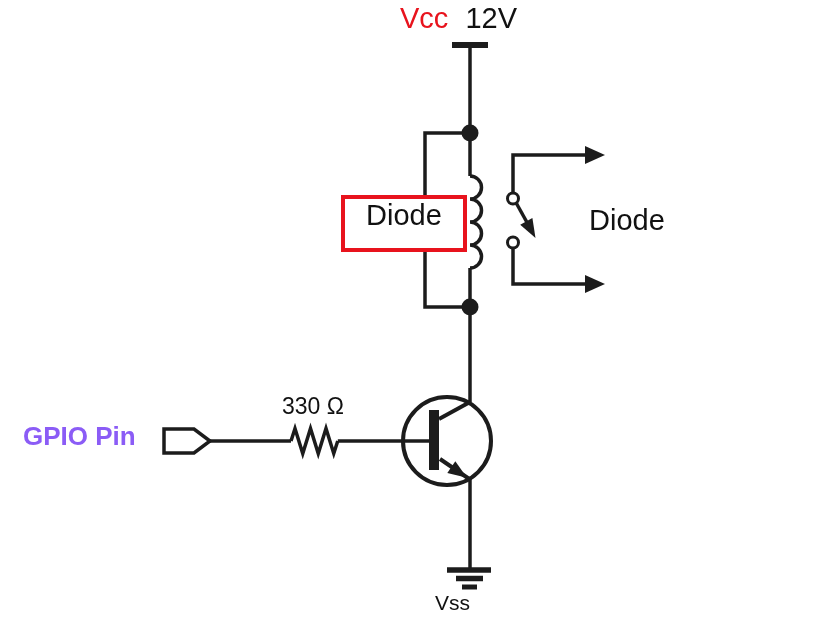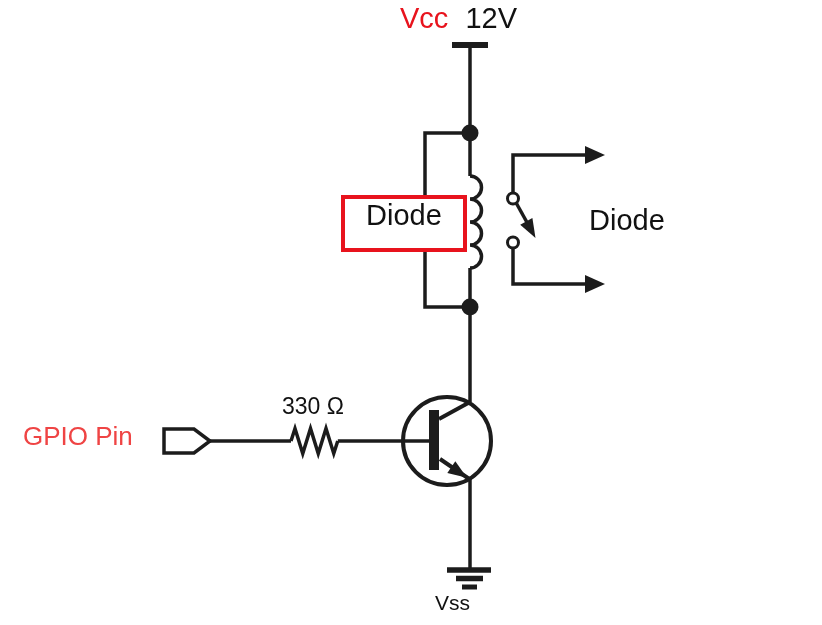--- a/index.html
+++ b/index.html
@@ -16,21 +16,21 @@
   .lbl-vcc .vcc-name{color:#e8131d;}
   .lbl-vcc .vcc-val{margin-left:9px;color:#111;}
   .lbl-relay{left:589px;top:206px;font-size:29px;}
   .diode-box{
     position:absolute;left:341px;top:195px;width:126px;height:57px;
     box-sizing:border-box;border:4px solid #e8131d;background:#ffffff;
     display:flex;justify-content:center;
   }
   .diode-box .diode-text{font-size:29px;color:#111;}
   .lbl-res{left:282px;top:395px;font-size:23px;}
-  .lbl-gpio{left:23px;top:423px;font-size:26px;font-weight:normal;color:#ef4444;}
+  .lbl-gpio{left:23px;top:423px;font-size:26px;font-weight:bold;color:#8b5cf6;}
   .lbl-vss{left:435px;top:592px;font-size:21px;}
 </style>
 </head>
 <body>
 
 <div class="canvas">
 
   <svg width="822" height="625" viewBox="0 0 822 625">
 
     <g stroke="#1c1c1c" fill="none">

